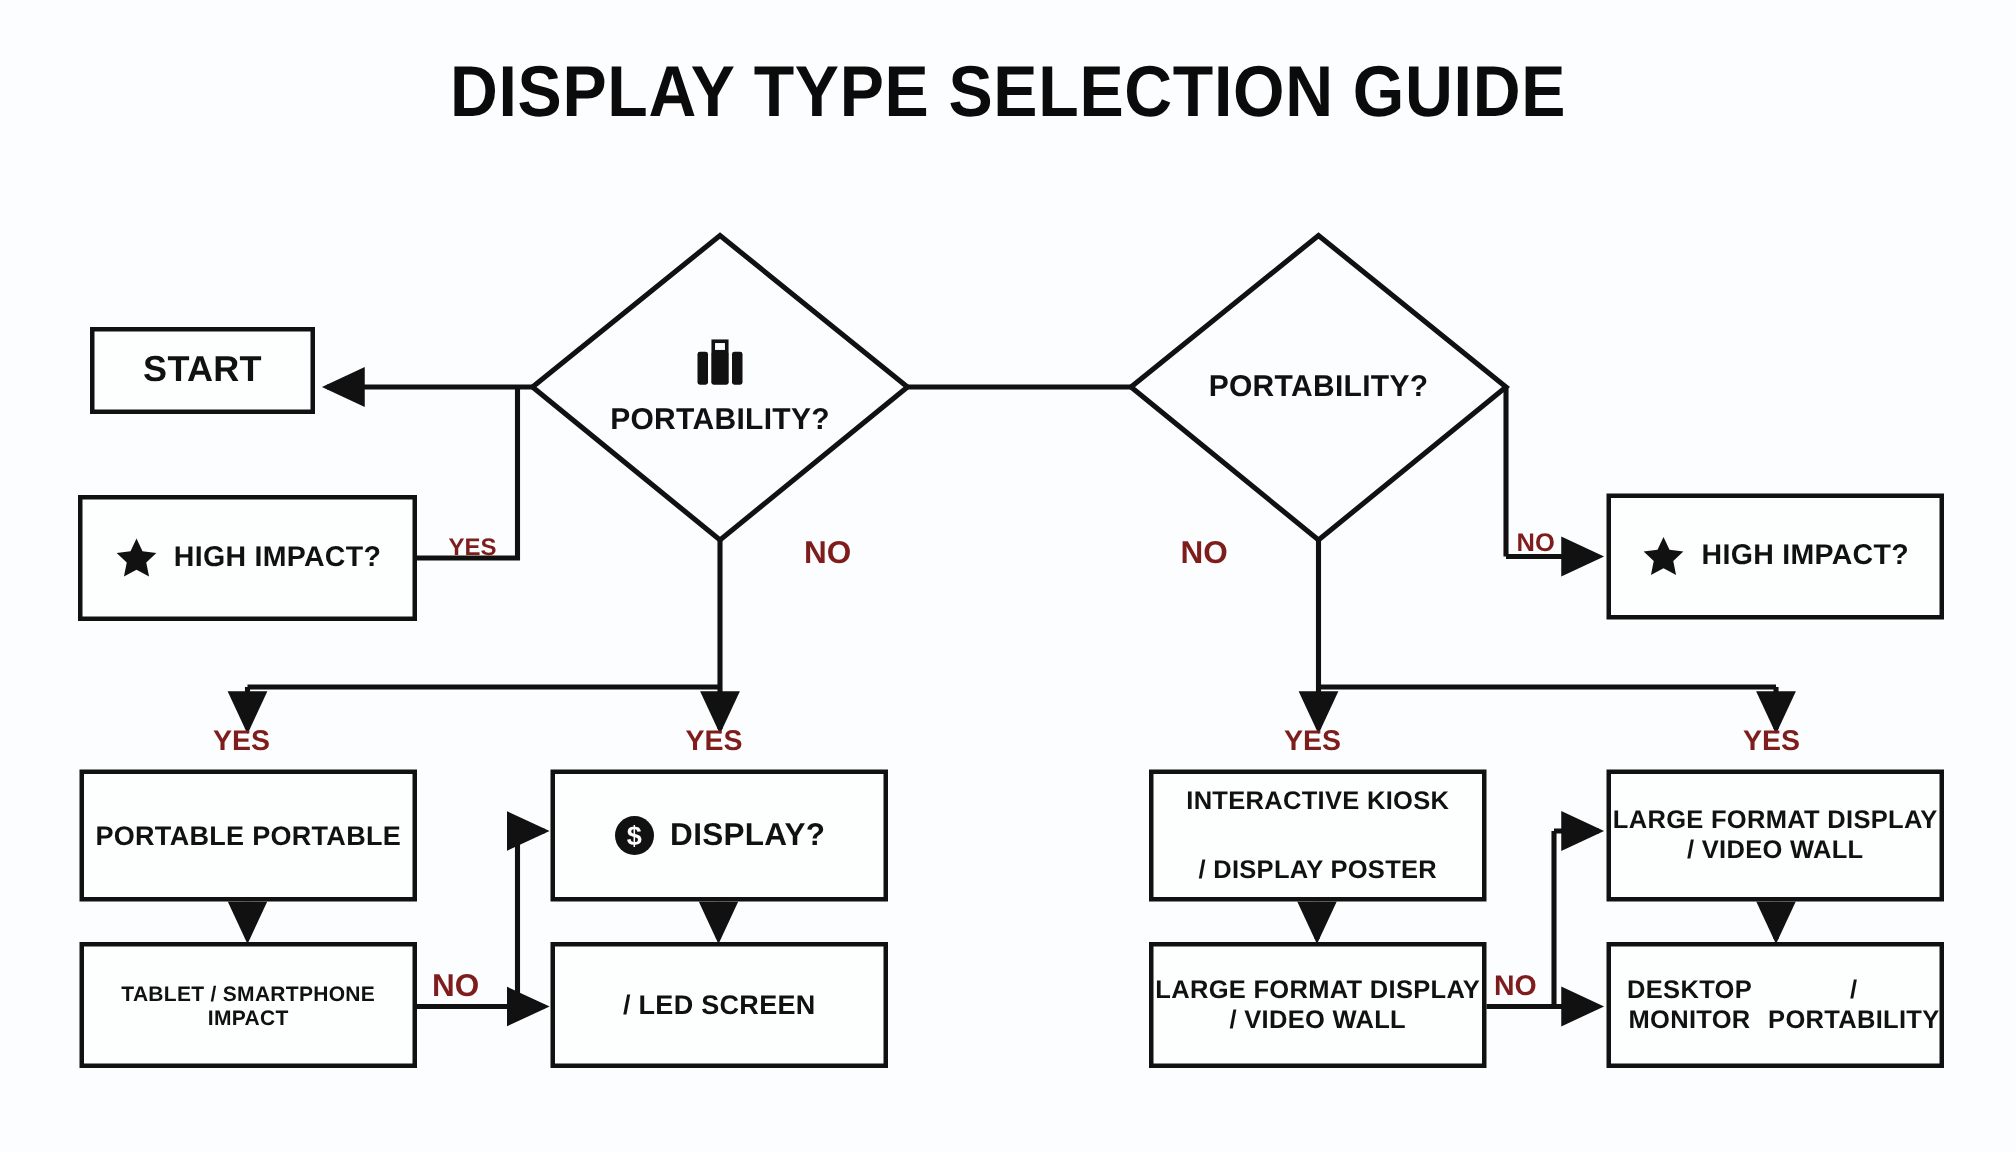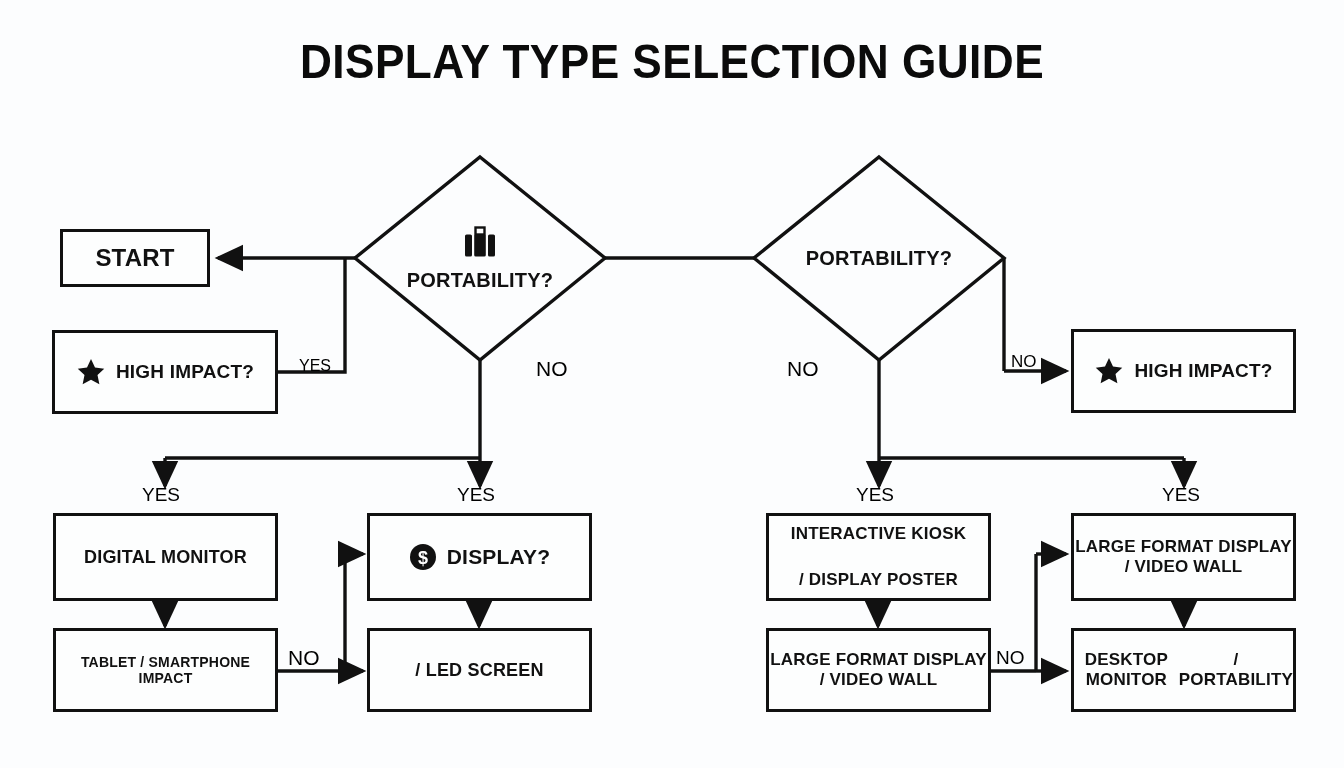--- a/index.html
+++ b/index.html
@@ -47,22 +47,22 @@
     font-size: 48px;
     font-weight: 700;
     letter-spacing: 0.5px;
     color: #0b0b0b;
     font-family: "Liberation Sans", sans-serif;
     transform: scaleX(0.92);
     z-index: 4;
   }
   .edge-label {
     position: absolute;
-    color: #000000;
-    font-weight: 400;
+    color: #7f1d1d;
+    font-weight: 700;
     font-family: "Liberation Sans", sans-serif;
     z-index: 4;
     white-space: nowrap;
   }
   .icon-inline {
     display: inline-flex;
     align-items: center;
     justify-content: center;
     vertical-align: middle;
     flex: 0 0 auto;
@@ -130,21 +130,21 @@
 
       <path d="M990,671 L1036,671"></path>
       <path d="M1036,671 L1036,554"></path>
       <path d="M1036,554 L1066,554" marker-end="url(#ah)"></path>
       <path d="M1036,671 L1066,671" marker-end="url(#ah)"></path>
 
       <path d="M1184,601 L1184,626" marker-end="url(#ah)"></path>
     </g>
   </svg>
 
-  <div class="node boxnode" style="left:60px; top:229px; width:150px; height:58px; font-size:24px;">
+  <div class="node boxnode" style="left:60px; top:218px; width:150px; height:58px; font-size:24px;">
     <span>START</span>
   </div>
 
   <div class="node boxnode with-icon" style="left:52px; top:330px; width:226px; height:84px; font-size:19px;">
     <span class="icon-inline">
       <svg width="30" height="30" viewBox="0 0 24 24" aria-hidden="true">
         <path d="M12 1.6 L15.2 8.4 L22.6 9.3 L17.2 14.4 L18.7 21.8 L12 18.2 L5.3 21.8 L6.8 14.4 L1.4 9.3 L8.8 8.4 Z" fill="#111111"></path>
       </svg>
     </span>
     <span>HIGH IMPACT?</span>
@@ -171,21 +171,21 @@
   <div class="node boxnode with-icon" style="left:1071px; top:329px; width:225px; height:84px; font-size:19px;">
     <span class="icon-inline">
       <svg width="30" height="30" viewBox="0 0 24 24" aria-hidden="true">
         <path d="M12 1.6 L15.2 8.4 L22.6 9.3 L17.2 14.4 L18.7 21.8 L12 18.2 L5.3 21.8 L6.8 14.4 L1.4 9.3 L8.8 8.4 Z" fill="#111111"></path>
       </svg>
     </span>
     <span>HIGH IMPACT?</span>
   </div>
 
   <div class="node boxnode" style="left:53px; top:513px; width:225px; height:88px; font-size:18px;">
-    <span>DIGITAL MONITOR</span>
+    <span>PORTABLE PORTABLE</span>
   </div>
 
   <div class="node boxnode" style="left:53px; top:628px; width:225px; height:84px; font-size:14px;">
     <span>TABLET / SMARTPHONE IMPACT</span>
   </div>
 
   <div class="node boxnode with-icon" style="left:367px; top:513px; width:225px; height:88px; font-size:21px;">
     <span class="icon-inline">
       <svg width="28" height="28" viewBox="0 0 28 28" aria-hidden="true">
         <circle cx="14" cy="14" r="13" fill="#111111"></circle>

